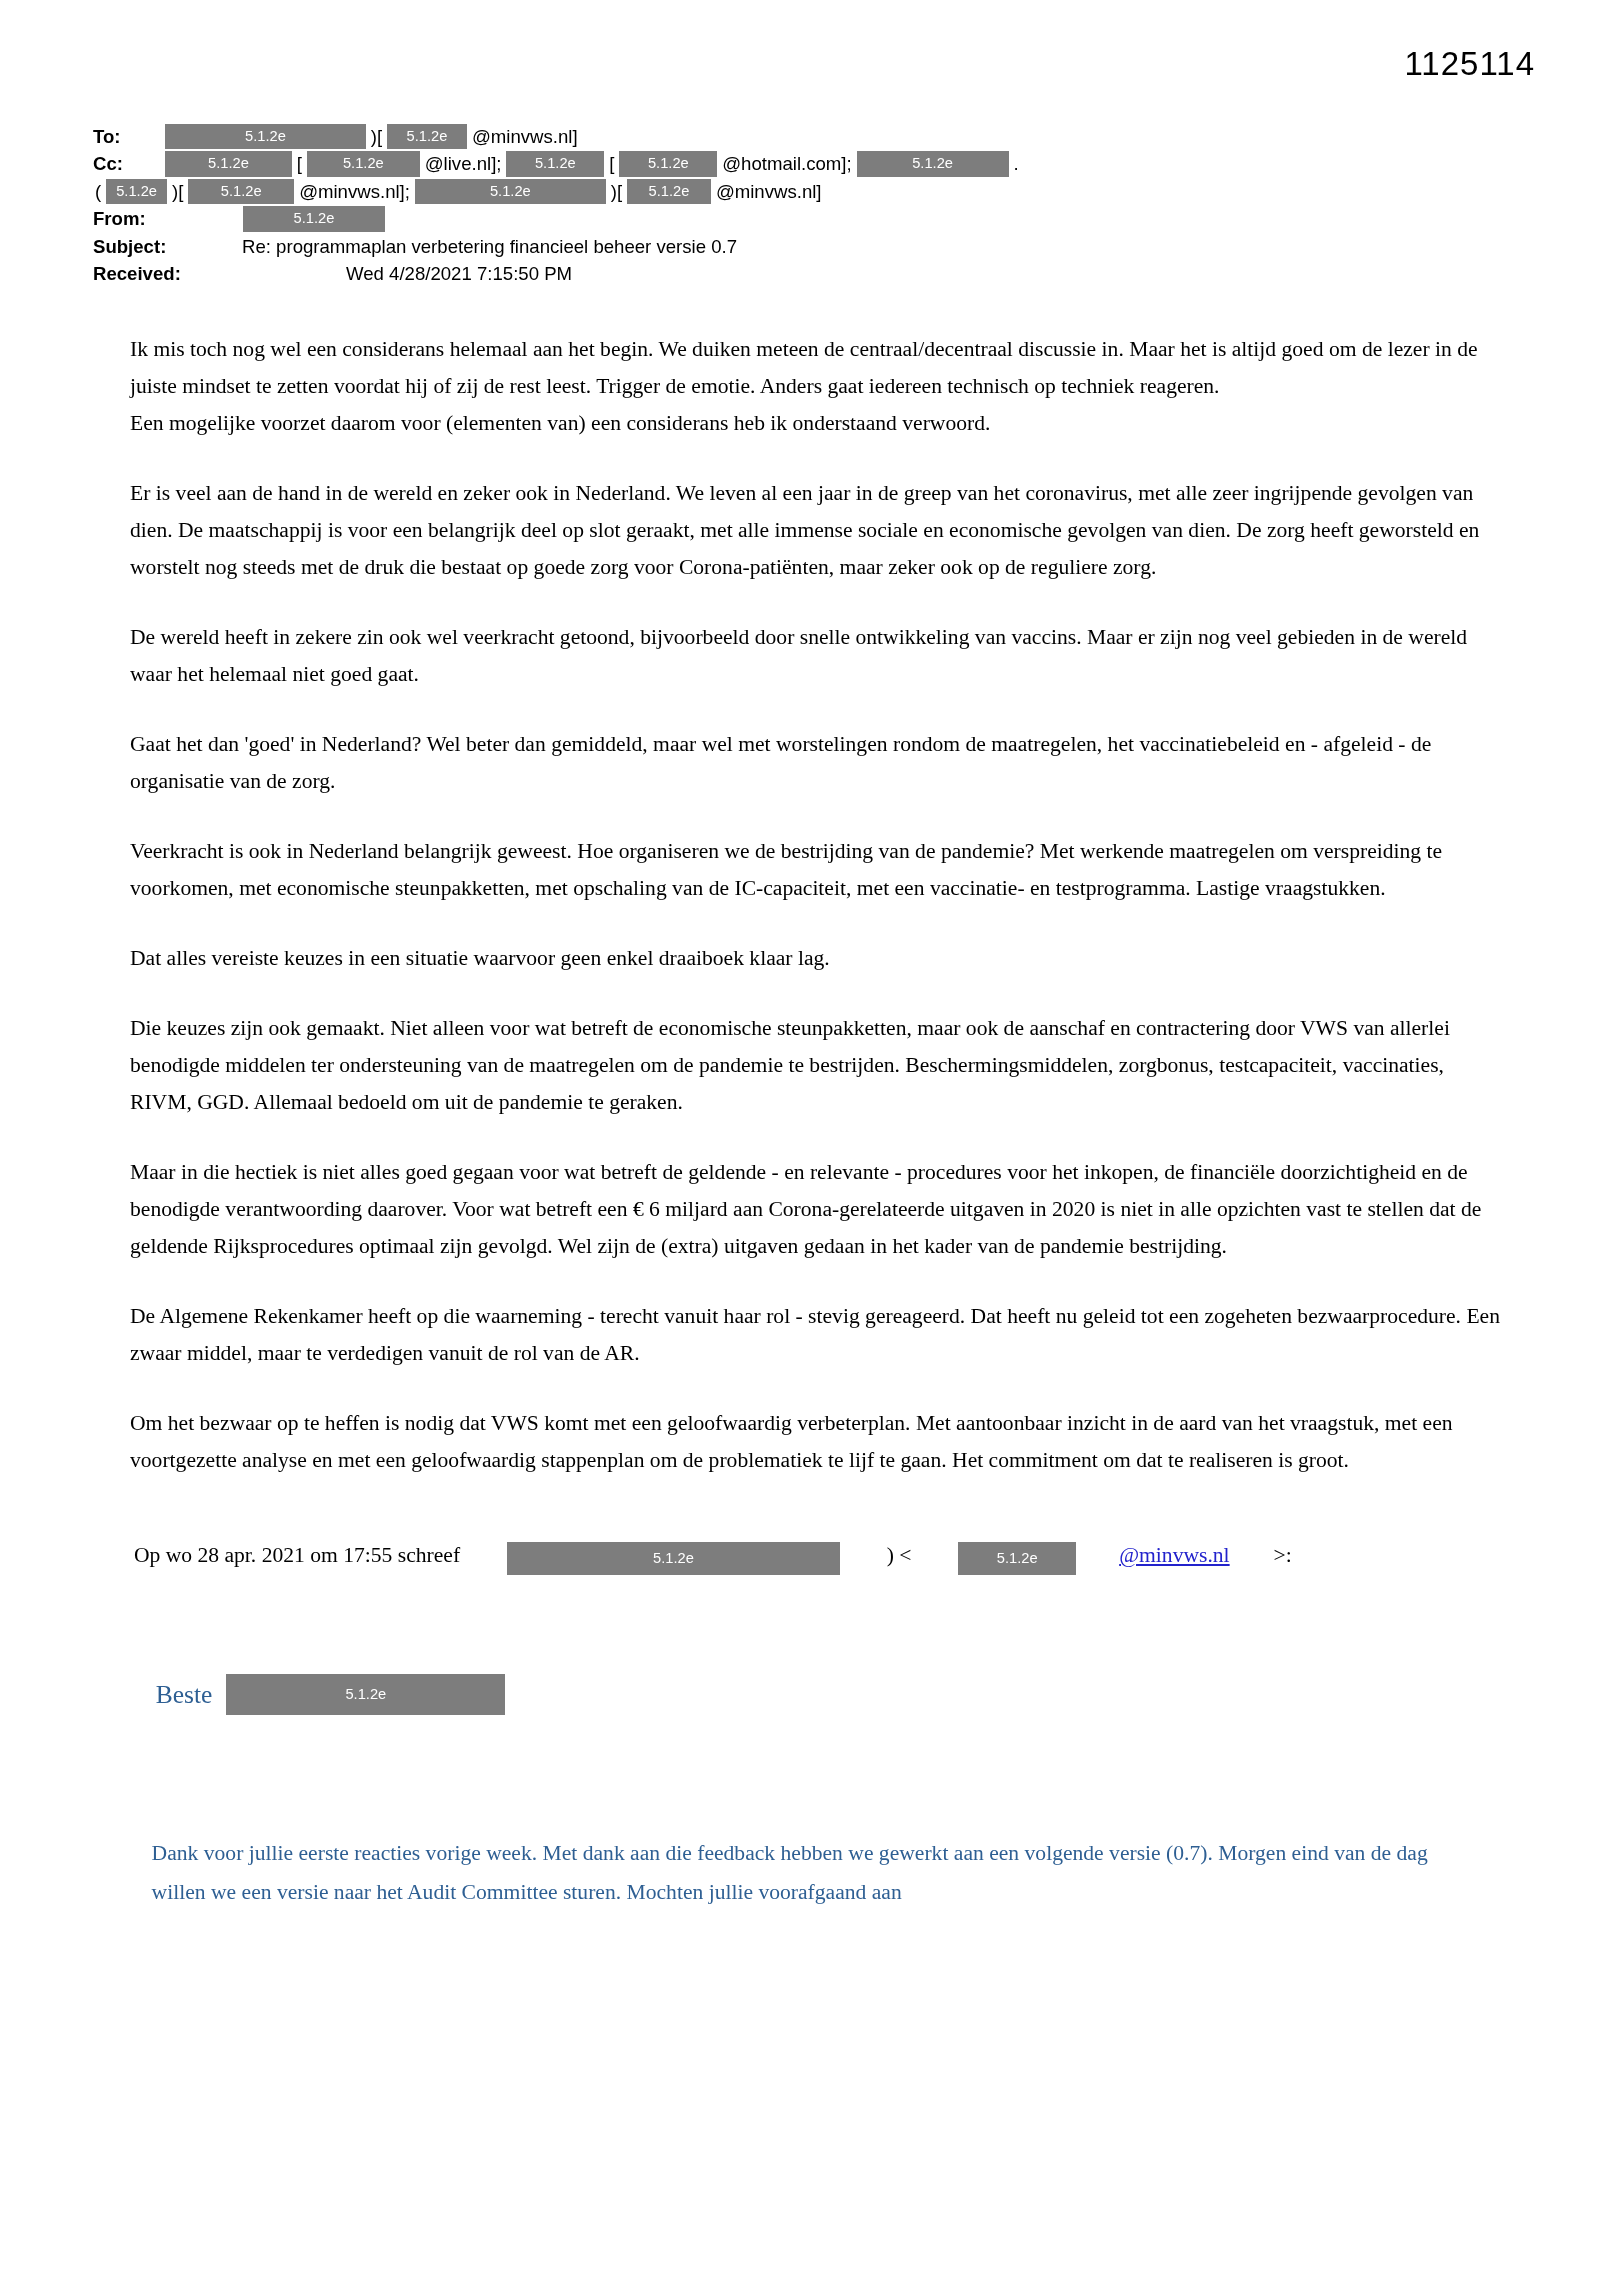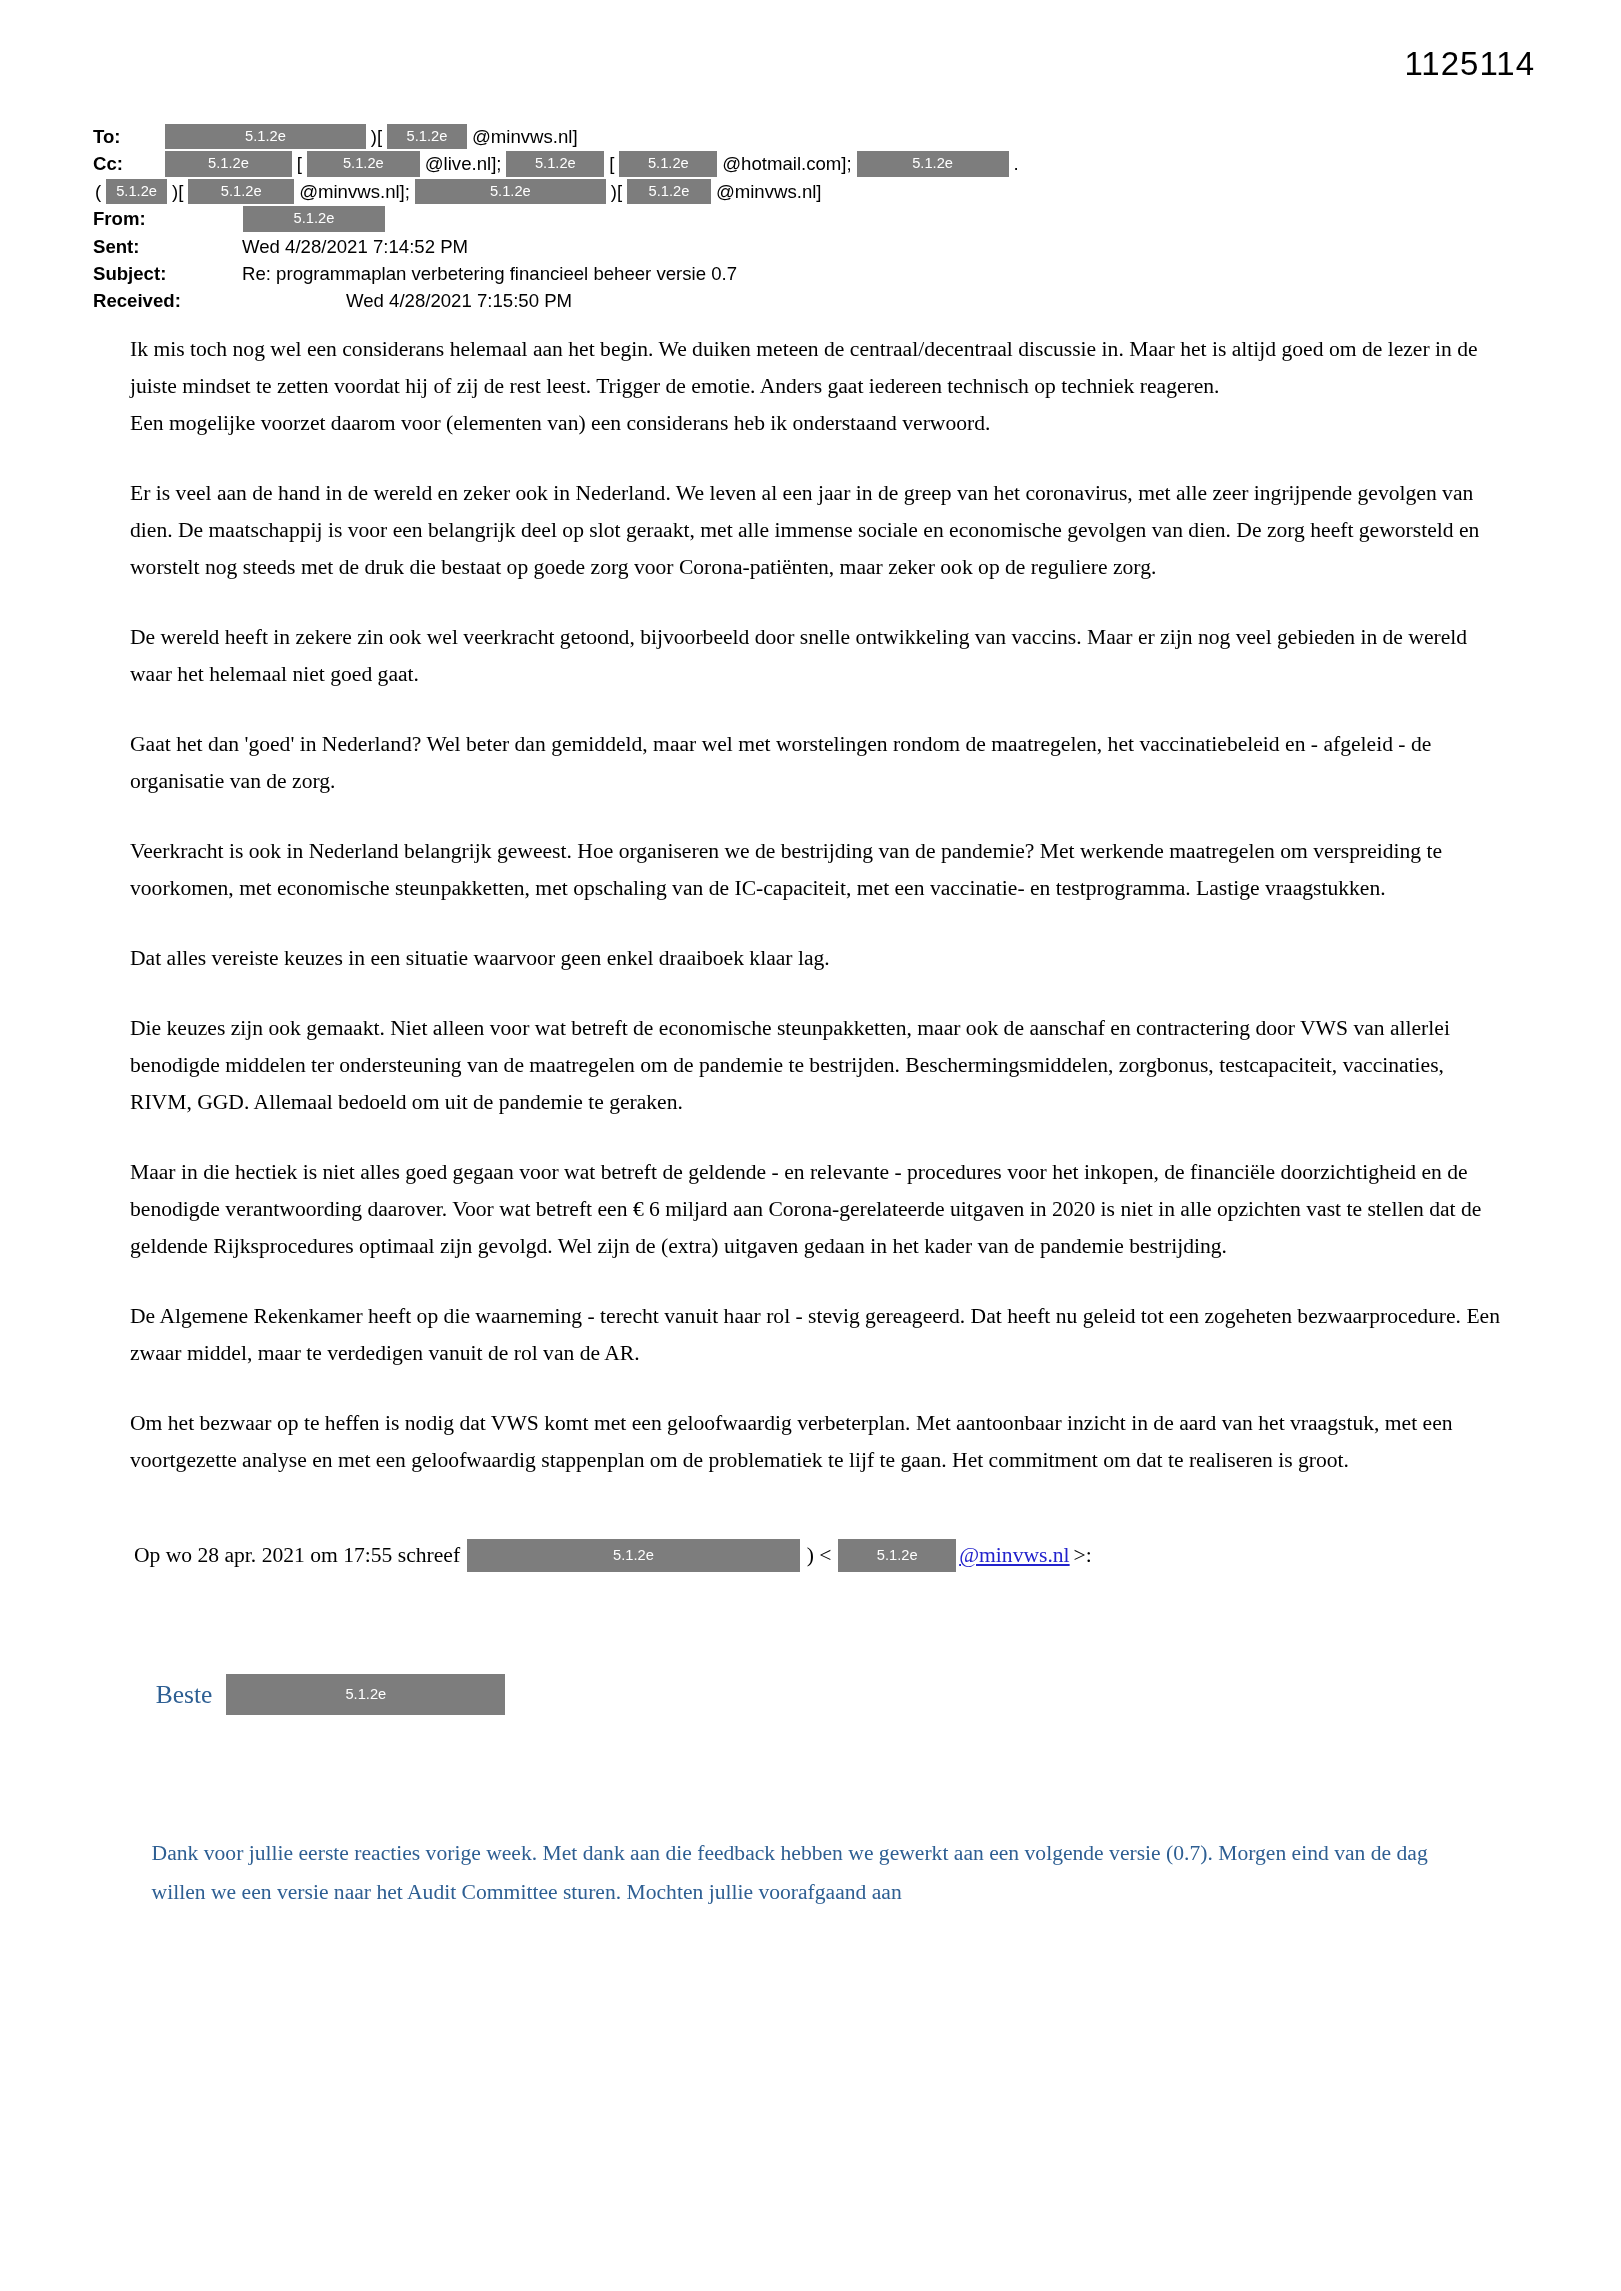--- a/index.html
+++ b/index.html
@@ -69,22 +69,23 @@
   .para {
     margin: 0 0 33px 0;
     white-space: pre-line;
   }
   
   .quote-line {
     margin: 57px 0 0 0;
     font-size: 21.6px;
     line-height: 39px;
     display: flex;
-    align-items: center;
+    align-items: flex-end;
     white-space: nowrap;
+    gap: 40px;
   }
   .quote-line .redact { height: 33px; }
   .quote-line .seg-text { margin: 0 3.9px; }
   a.mail-link {
     color: #2222cc;
     text-decoration: underline;
     margin: 0 0;
   }
   .greeting-line {
     margin: 86px 0 0 13.7px;
@@ -141,24 +142,20 @@
         <span class="redact" style="width: 191px;">5.1.2e</span>
         <span class="seg-text">)[</span>
         <span class="redact" style="width: 84px;">5.1.2e</span>
         <span class="seg-text">@minvws.nl]</span>
       </div>
       <div class="header-line">
         <span class="h-label" style="width: 147px;">From:</span>
         <span class="redact" style="width: 142px;">5.1.2e</span>
       </div>
       <div class="header-line">
-        <span class="h-label" style="width: 147px;">Sent:</span>
-        <span class="seg-text">Wed 4/28/2021 7:14:52 PM</span>
-      </div>
-      <div class="header-line">
         <span class="h-label" style="width: 147px;">Subject:</span>
         <span class="seg-text">Re: programmaplan verbetering financieel beheer versie 0.7</span>
       </div>
       <div class="header-line">
         <span class="h-label" style="width: 147px;">Received:</span>
         <span class="seg-text" style="margin-left: 106px;">Wed 4/28/2021 7:15:50 PM</span>
       </div>
     </div>
 
   <div class="email-body" id="email-body">

